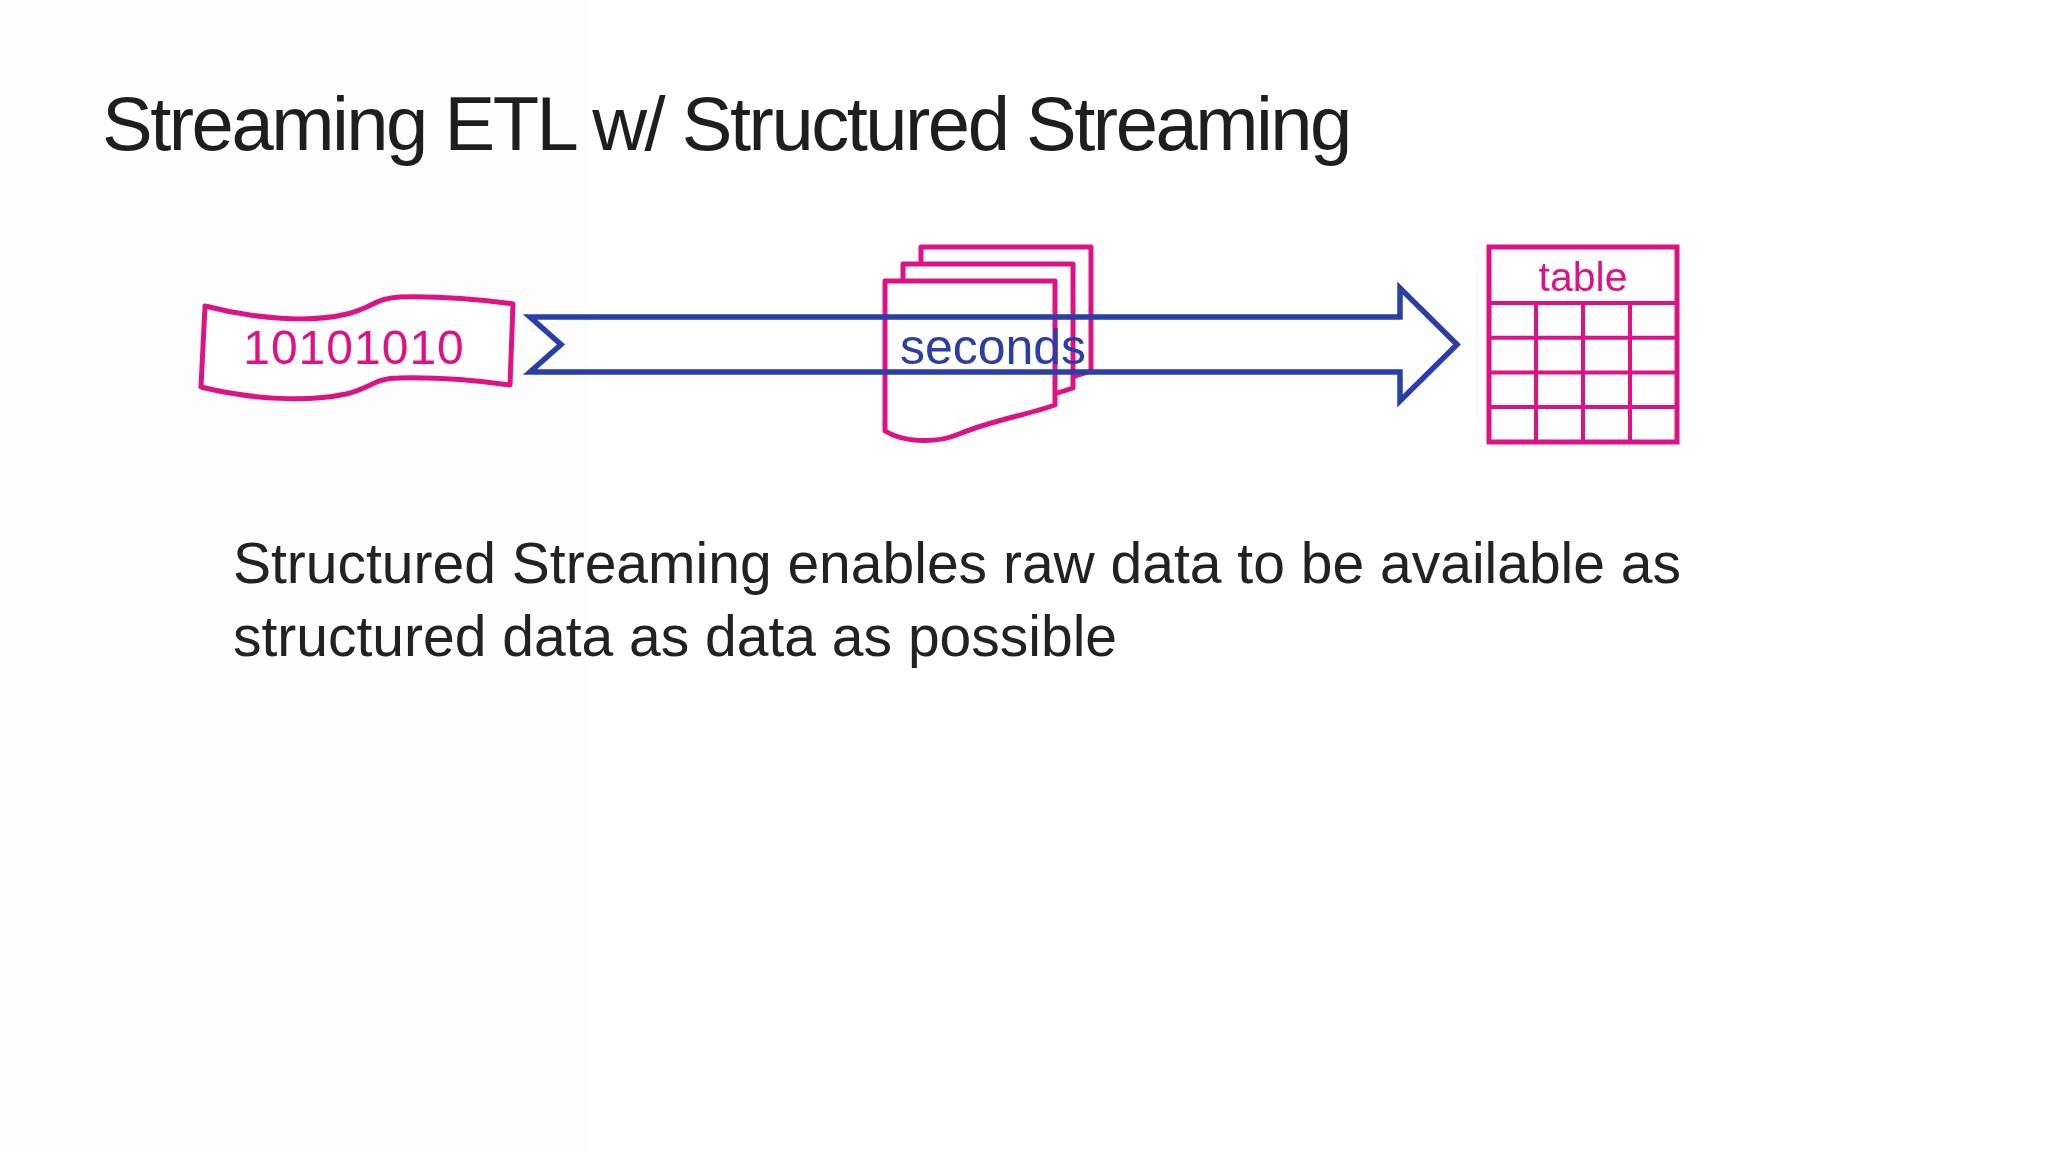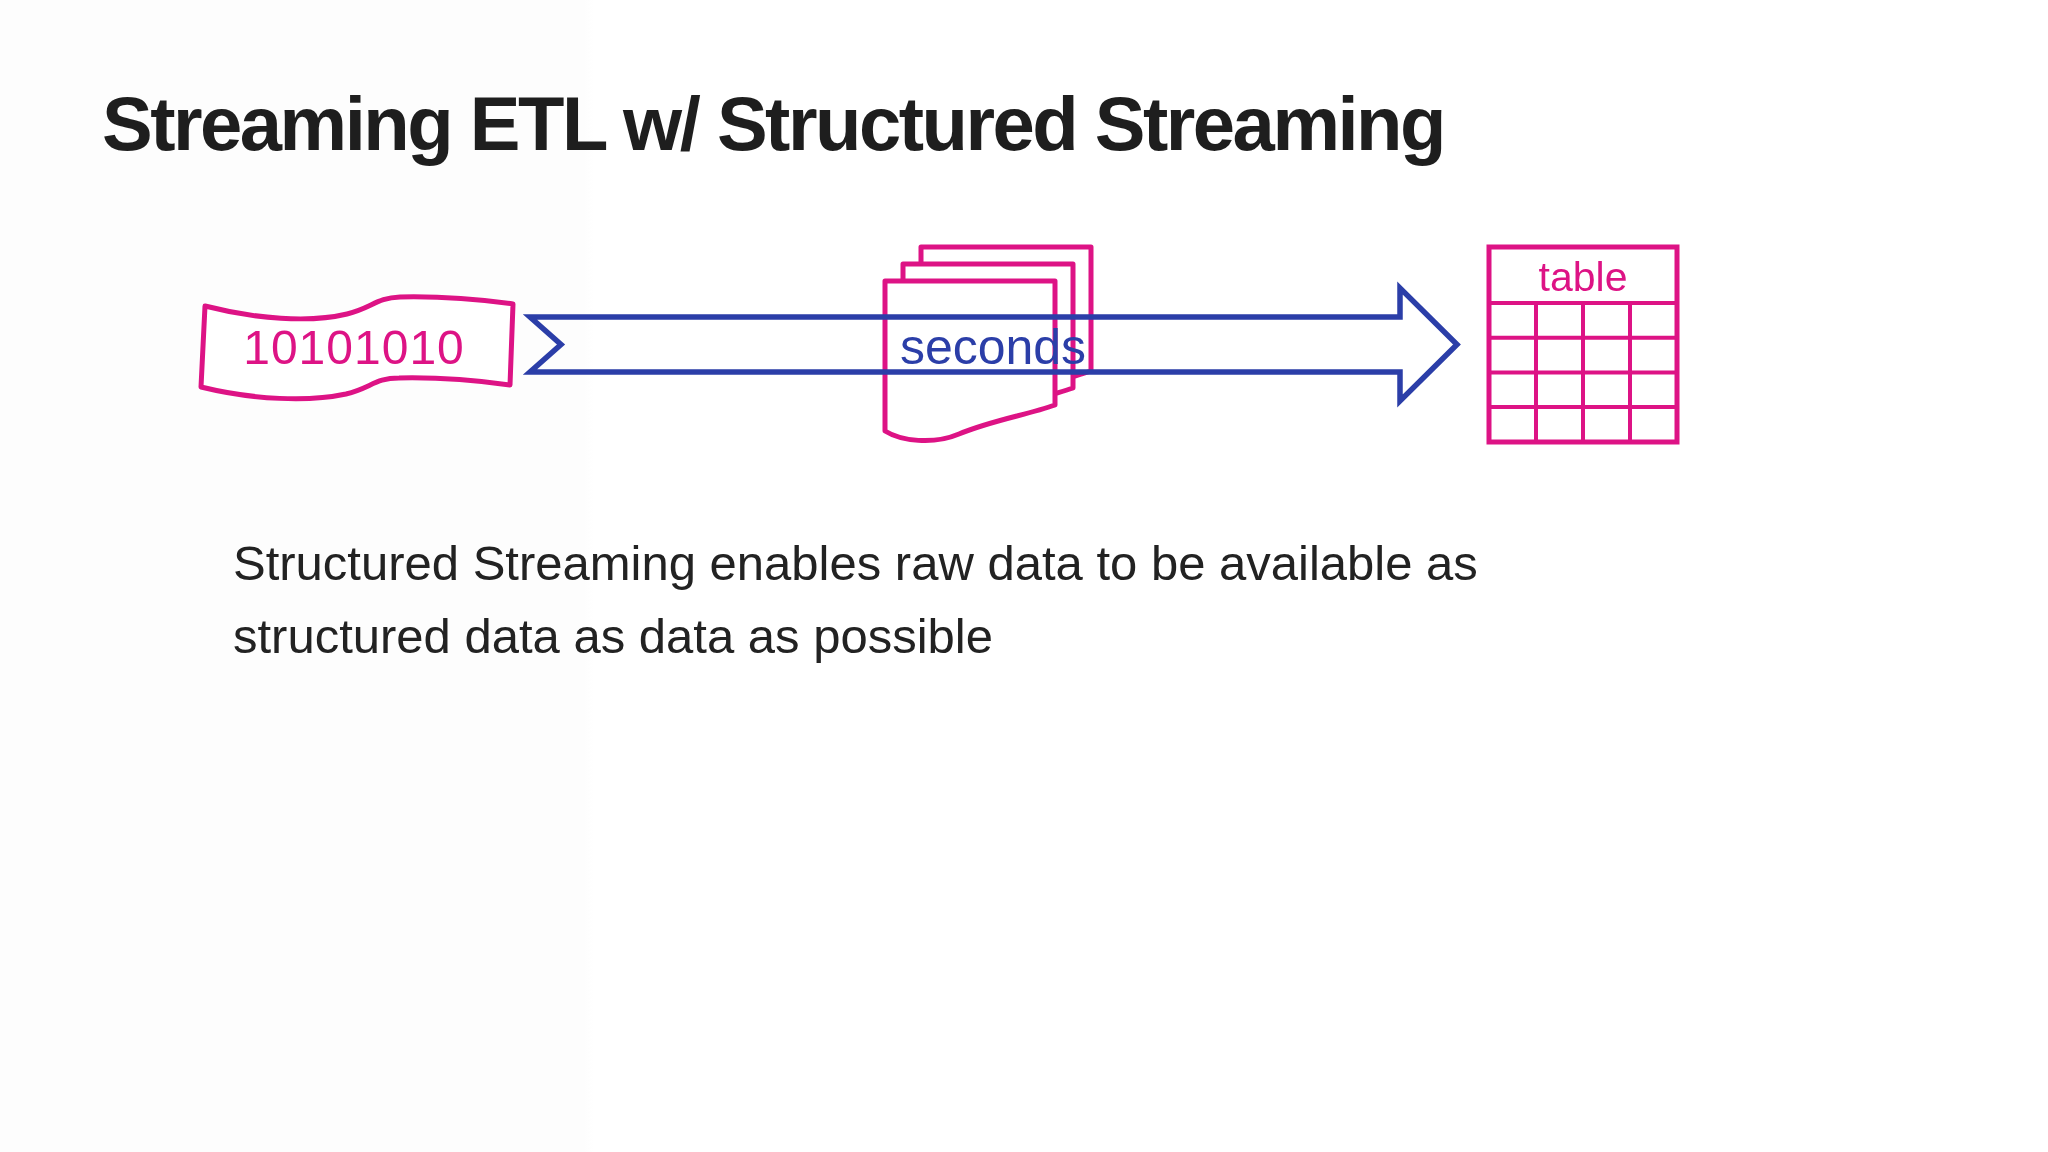--- a/index.html
+++ b/index.html
@@ -15,35 +15,35 @@
   }
   .slide{
     position:relative;
     width:2048px;height:1152px;
     background:linear-gradient(90deg,#fdfdfd 0%,#fdfdfd 28.5%,#ffffff 29%,#ffffff 100%);
   }
   .slide-title{
     position:absolute;
     left:102px;top:84px;
     font-size:76px;
-    font-weight:700;
+    font-weight:400;
     letter-spacing:-2.5px;
     line-height:1.05;
     color:var(--text-dark);
     white-space:nowrap;
   }
   .diagram-svg{
     position:absolute;
     left:0;top:0;
     width:2048px;height:1152px;
   }
   .slide-body{
     position:absolute;
     left:233px;top:527px;
-    font-size:49px;
+    font-size:57px;
     font-weight:400;
     line-height:73px;
     color:#222222;
     letter-spacing:0px;
   }
   .svg-label{
     font-family:"Liberation Sans", sans-serif;
   }
   .label-magenta{fill:var(--magenta);}
   .label-blue{fill:var(--blue);}

